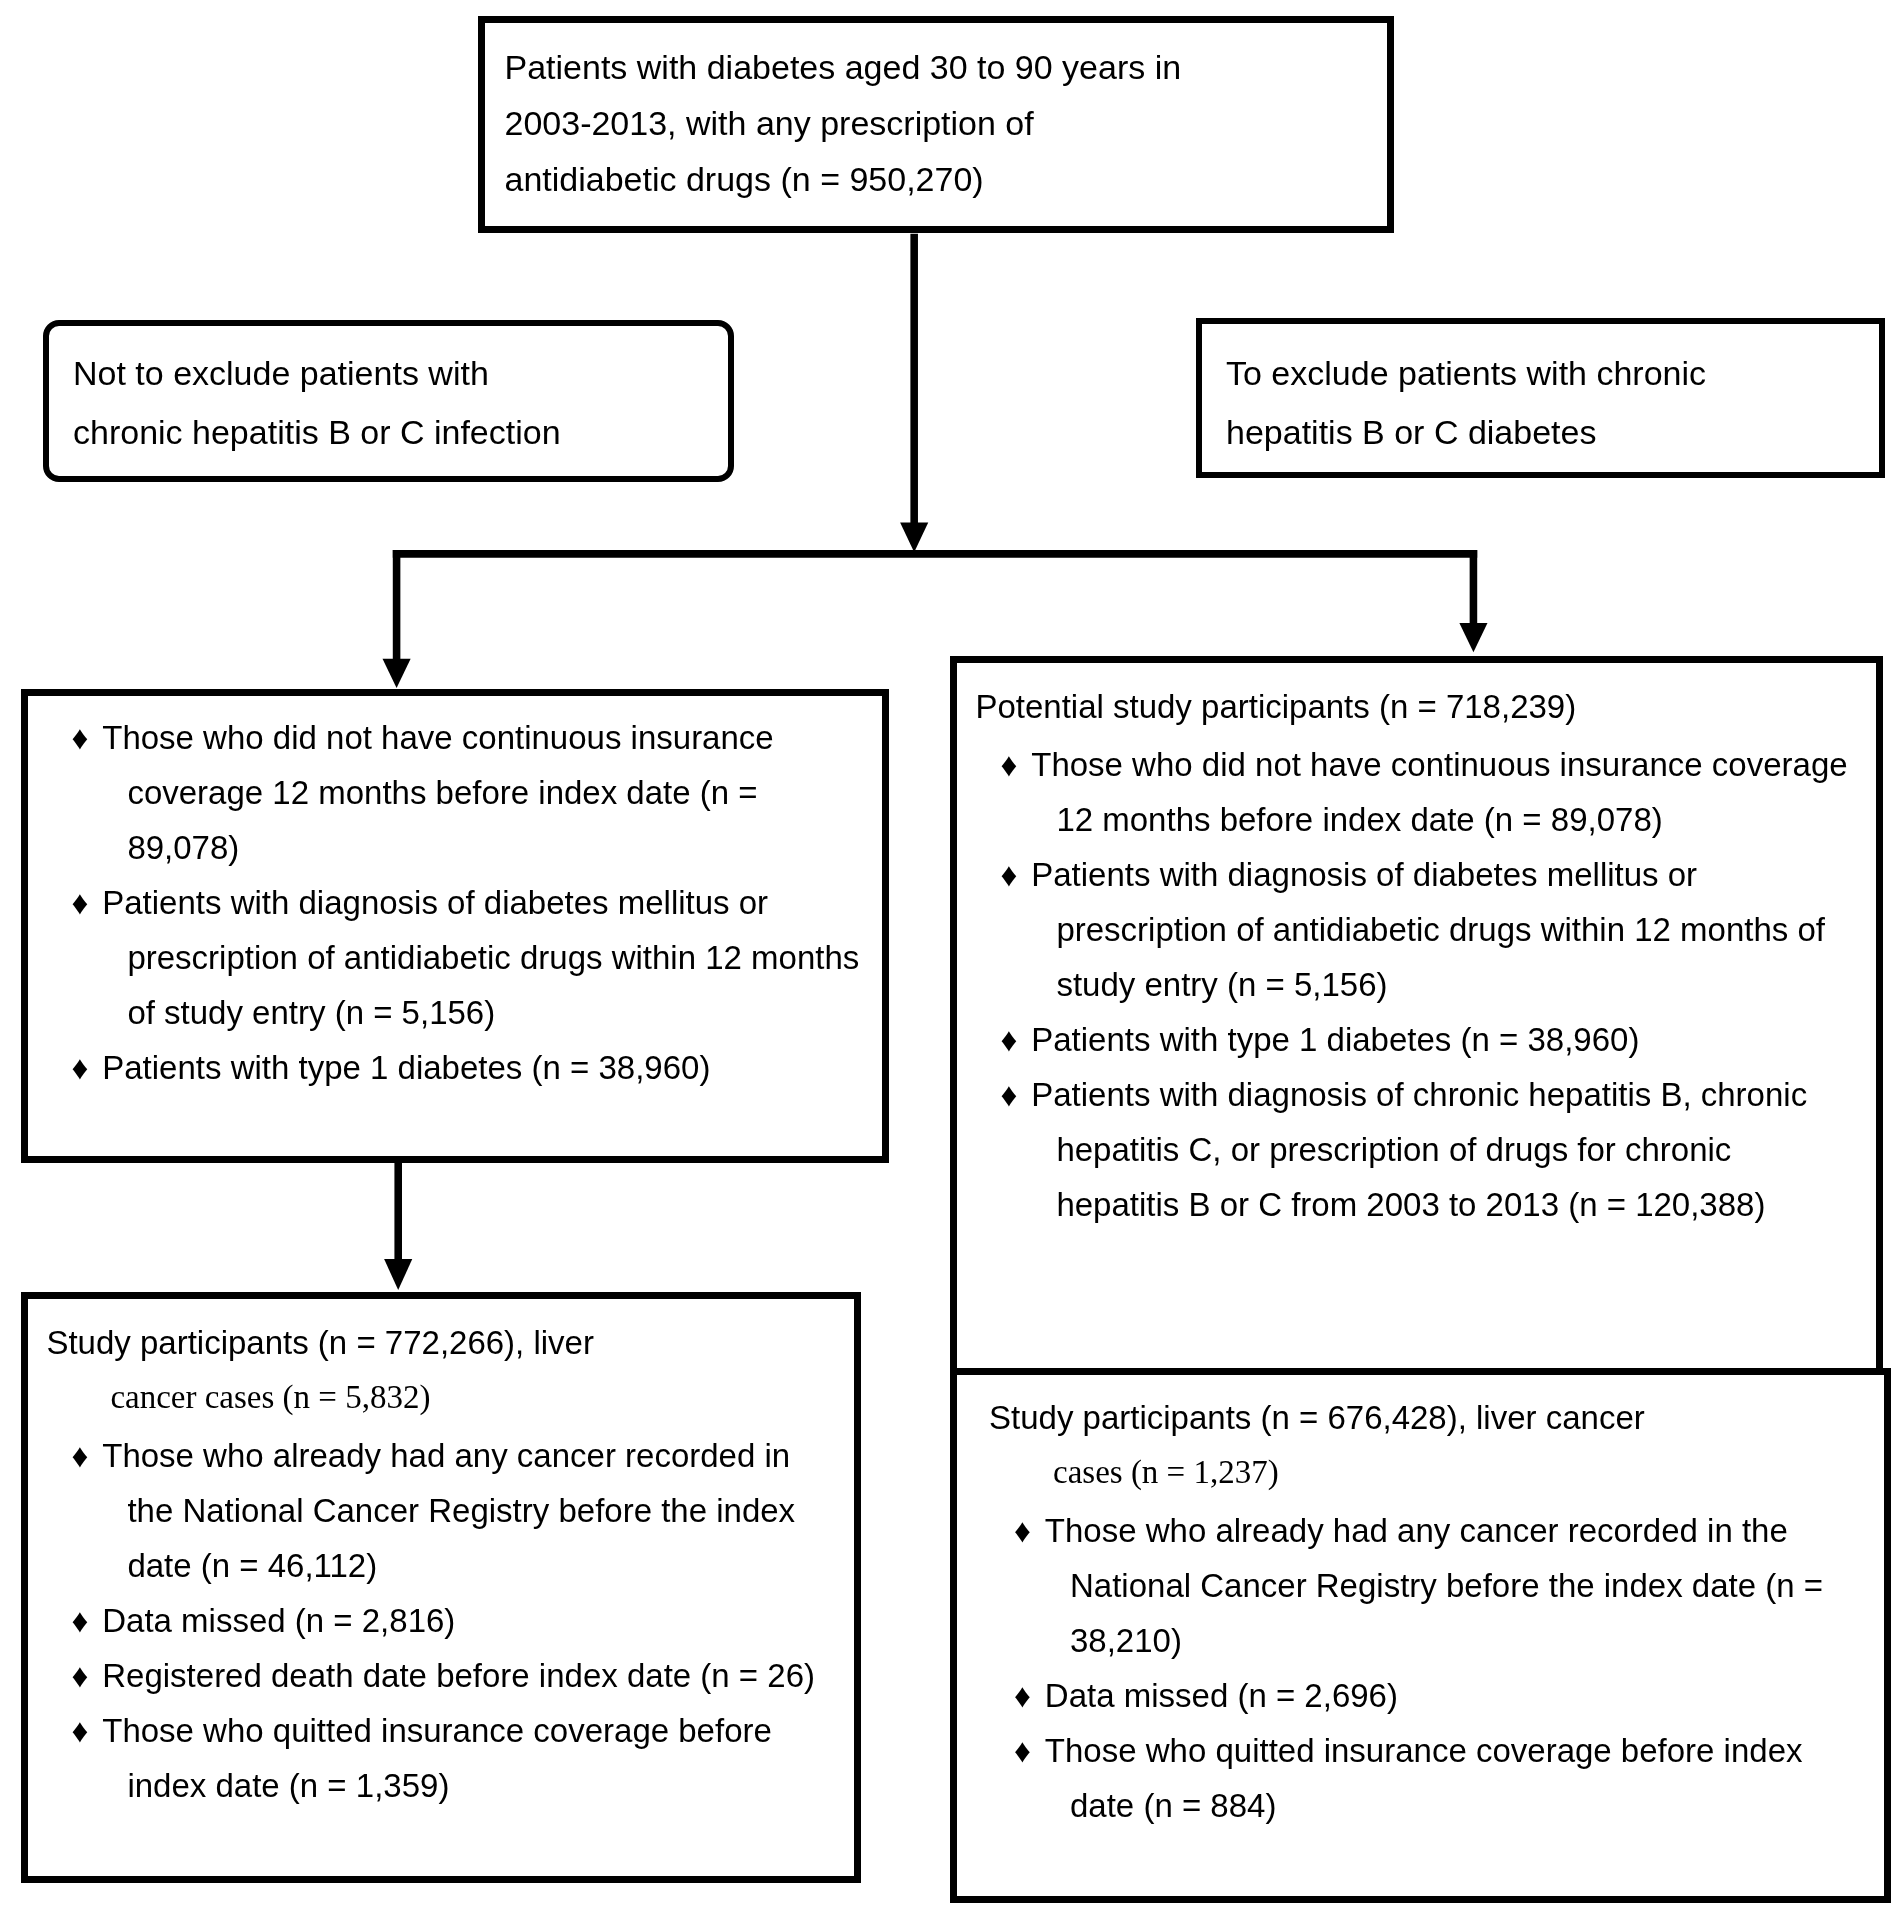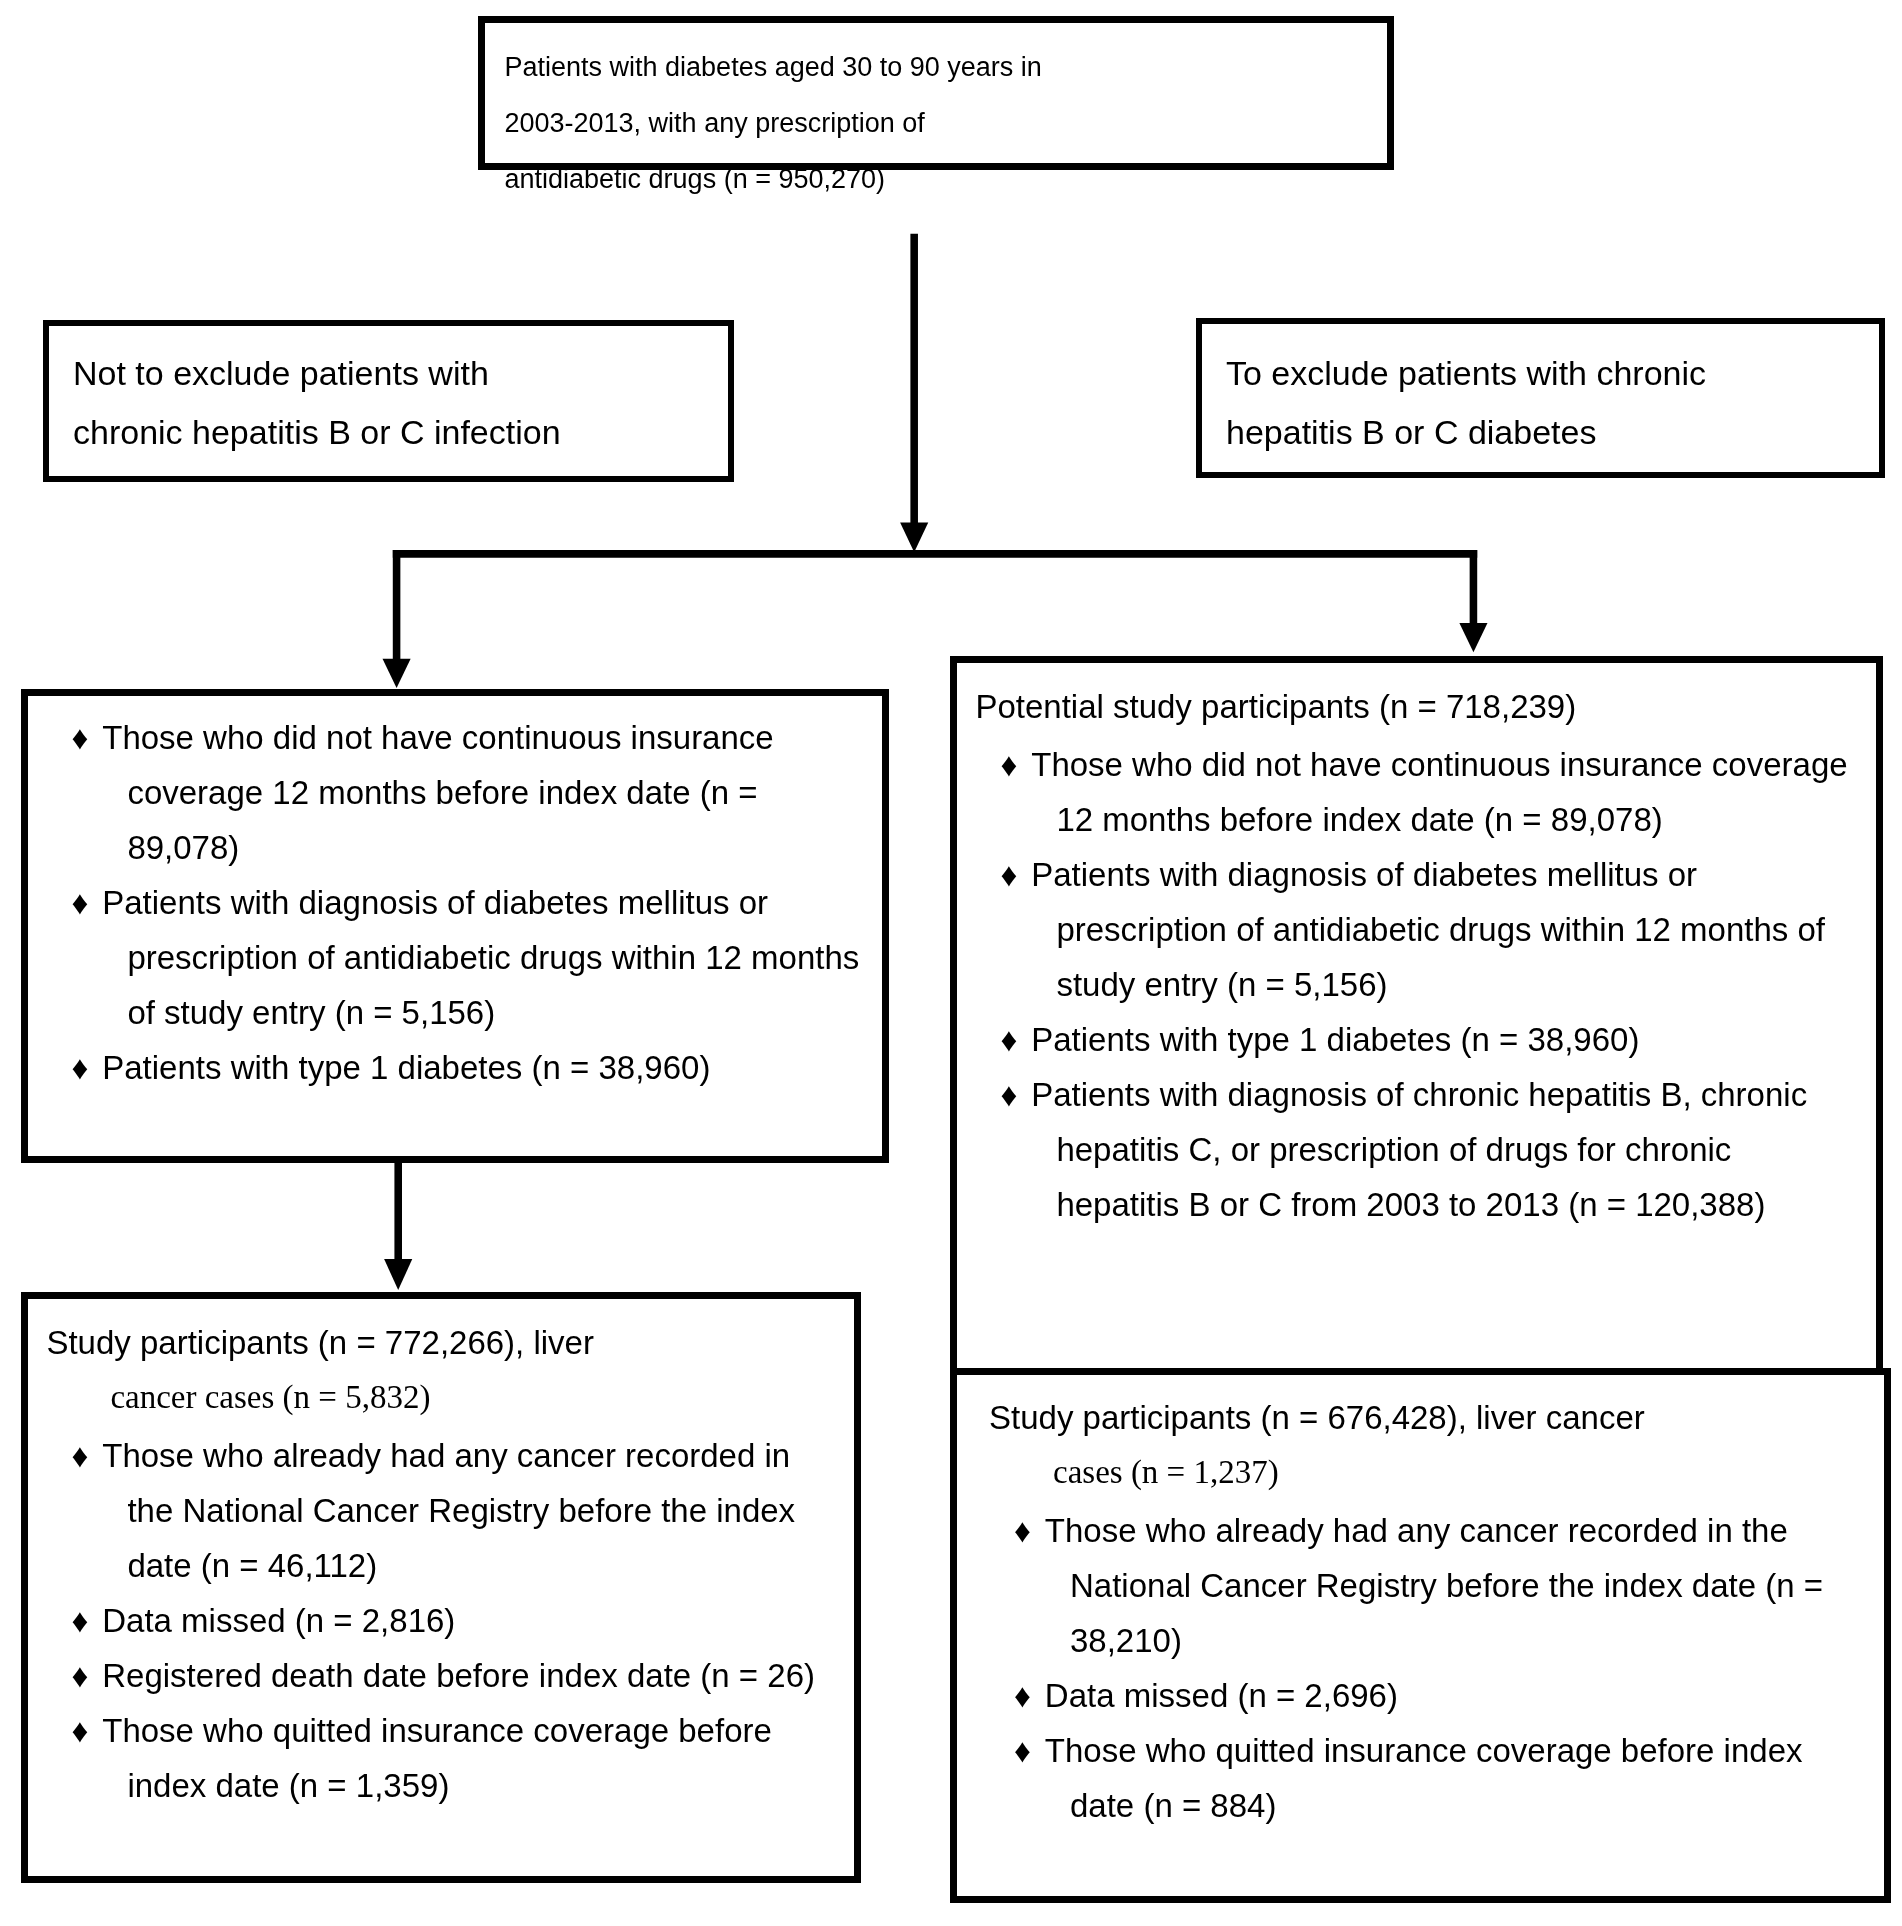--- a/index.html
+++ b/index.html
@@ -16,22 +16,22 @@
     background:#fff;
     box-sizing:border-box;
     font-size:33px;
     line-height:55px;
   }
   .labelbox{
     border-width:6px;
     font-size:34px;
     line-height:59px;
   }
-  #box-initial{left:478px;top:16px;width:916px;height:154px;padding:16px 19.5px;font-size:27px;line-height:56px;}
-  #box-branch-left-label{left:43px;top:320px;width:691px;height:162px;padding:18.4px 24px;}
+  #box-initial{left:478px;top:16px;width:916px;height:217px;padding:16px 19.5px;font-size:34px;line-height:56px;}
+  #box-branch-left-label{left:43px;top:320px;width:691px;height:162px;padding:18.4px 24px;border-radius:16px;}
   #box-branch-right-label{left:1169px;top:318px;width:689px;height:160px;padding:20px 24px;margin-left:27px;}
   #box-potential-left{left:21px;top:689px;width:868px;height:474px;padding:14px 18.4px;}
   #box-potential-right{left:950px;top:656px;width:933px;height:730px;padding:16px 18.4px;}
   #box-study-left{left:21px;top:1292px;width:840px;height:591px;padding:16px 18.4px;}
   #box-study-right{left:950px;top:1368px;width:941px;height:535px;padding:15px 32px;}
   .box-title{margin:0 0 3.2px 0;}
   .title-line2{padding-left:64px;font-family:Liberation Serif, serif;}
   .bullet{padding-left:81px;text-indent:-56px;}
   .diamond{display:inline;margin-right:14px;}
   #connectors{position:absolute;left:0;top:0;width:1903px;height:1926px;}

